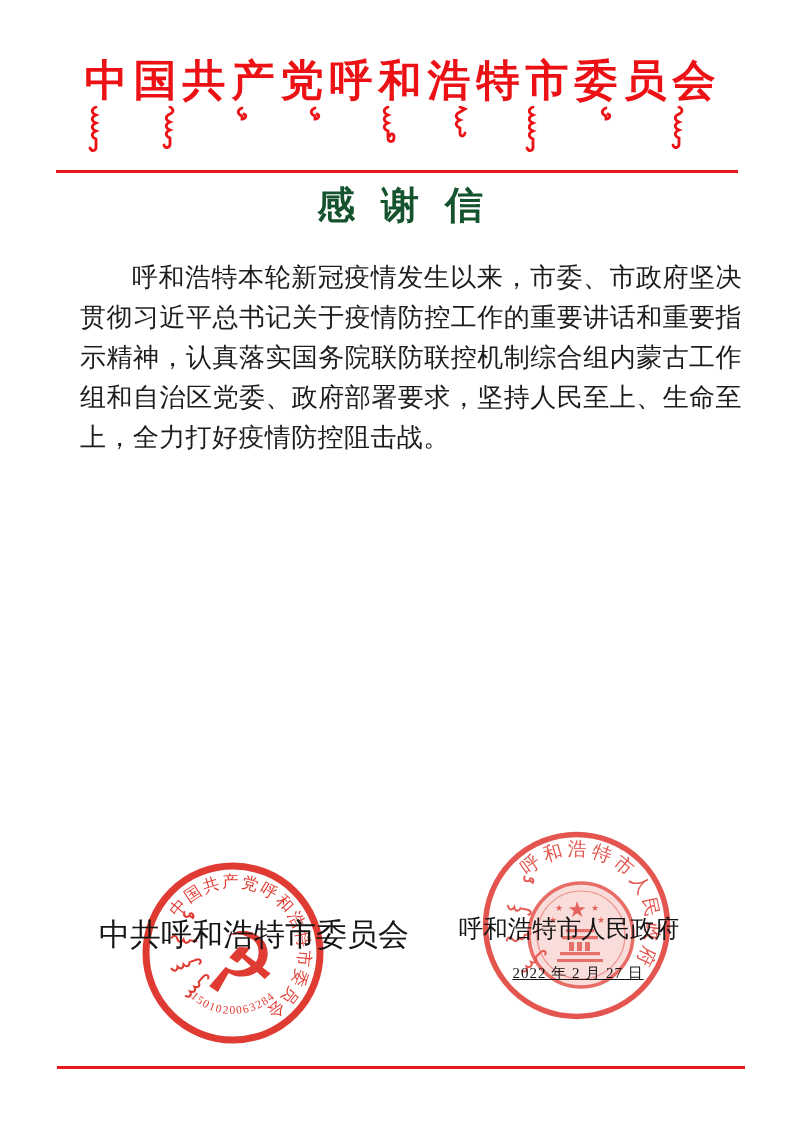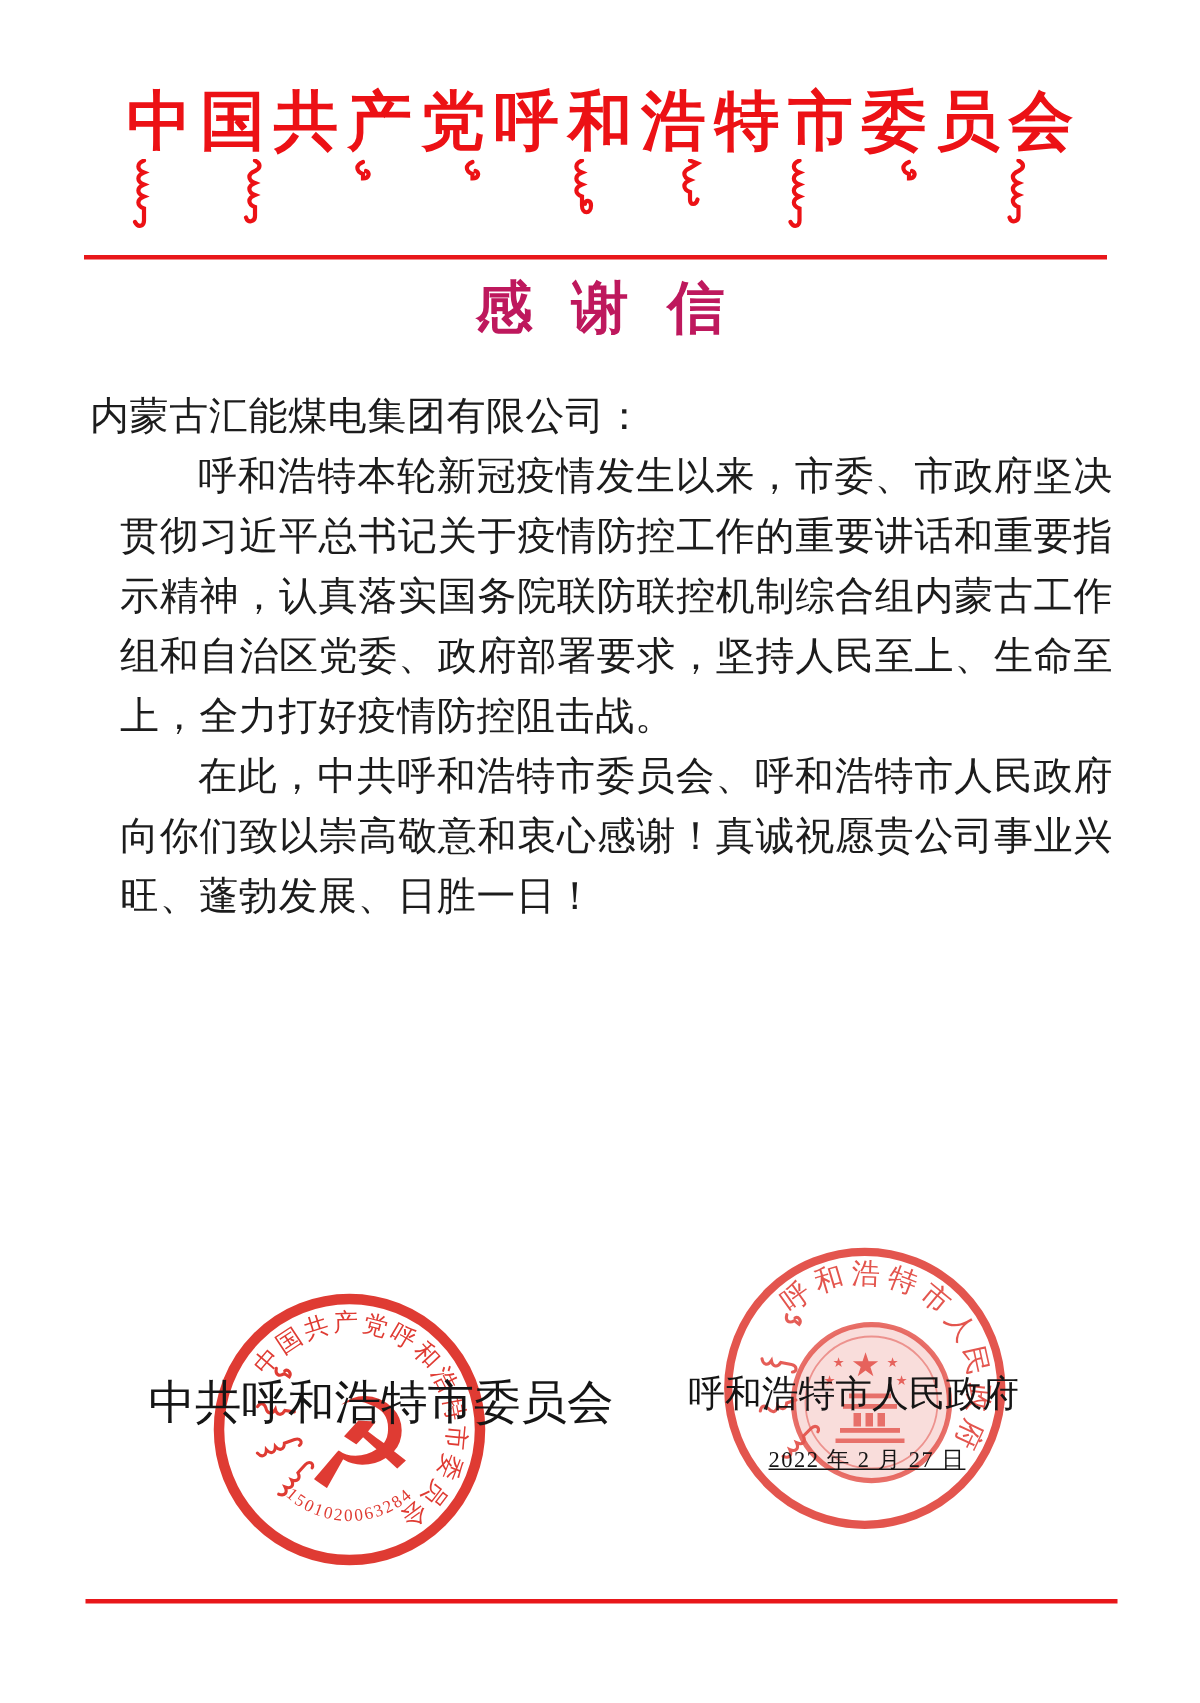--- a/index.html
+++ b/index.html
@@ -29,21 +29,21 @@
     position:absolute; height:2.5px; background:#e8171a;
   }
   .rule-top    { top:170px;  left:56px; width:682px; }
   .rule-bottom { top:1066px; left:57px; width:688px; }
   
   .letter-title {
     position:absolute; top:180px; left:0; width:800px;
     text-align:center;
     font-size:38px; font-weight:700;
     letter-spacing:26px; text-indent:26px;
-    color:#be185d;
+    color:#14532d;
     font-family:"Liberation Serif", serif;
   }
   
   .letter-body {
     position:absolute; top:258px; left:60px; width:682px;
     font-size:26px; line-height:40px;
     color:#1c1c1c;
     text-align:justify;
     letter-spacing:0.4px;
     z-index:1;
@@ -98,23 +98,21 @@
       </svg>
       <svg width="18" height="50" viewBox="0 0 18 50" style="left: 671px;">
         <path d="M8,1 C12,3 12,6 8,8 C3,10 3,14 8,16 C3,18 3,22 8,24 C3,26 3,30 8,32 L8,38 C8,42 3,43 2,39" stroke="#ec1115" stroke-width="2.8" fill="none" stroke-linecap="round"></path>
       </svg>
     </div>
   <div class="rule rule-top"></div>
 
   <h1 class="letter-title">感谢信</h1>
 
   <main class="letter-body">
-    <p class="salutation">内蒙古汇能煤电集团有限公司：</p>
     <p class="para">呼和浩特本轮新冠疫情发生以来，市委、市政府坚决贯彻习近平总书记关于疫情防控工作的重要讲话和重要指示精神，认真落实国务院联防联控机制综合组内蒙古工作组和自治区党委、政府部署要求，坚持人民至上、生命至上，全力打好疫情防控阻击战。</p>
-    <p class="para">在此，中共呼和浩特市委员会、呼和浩特市人民政府向你们致以崇高敬意和衷心感谢！真诚祝愿贵公司事业兴旺、蓬勃发展、日胜一日！</p>
   </main>
 
   <div class="sig sig-left">中共呼和浩特市委员会</div>
   <div class="sig sig-right">呼和浩特市人民政府</div>
   <div class="sig sig-date">2022 年 2 月 27 日</div>
 
   <svg class="seal seal-left" width="182" height="182" viewBox="0 0 182 182">
     <defs>
       <path id="lsArc" d="M 25,91 A 66,66 0 1,1 157,91 A 66,66 0 1,1 25,91"></path>
       <path id="lsNum" d="M 33,112 A 62,62 0 0,0 149,112"></path>

